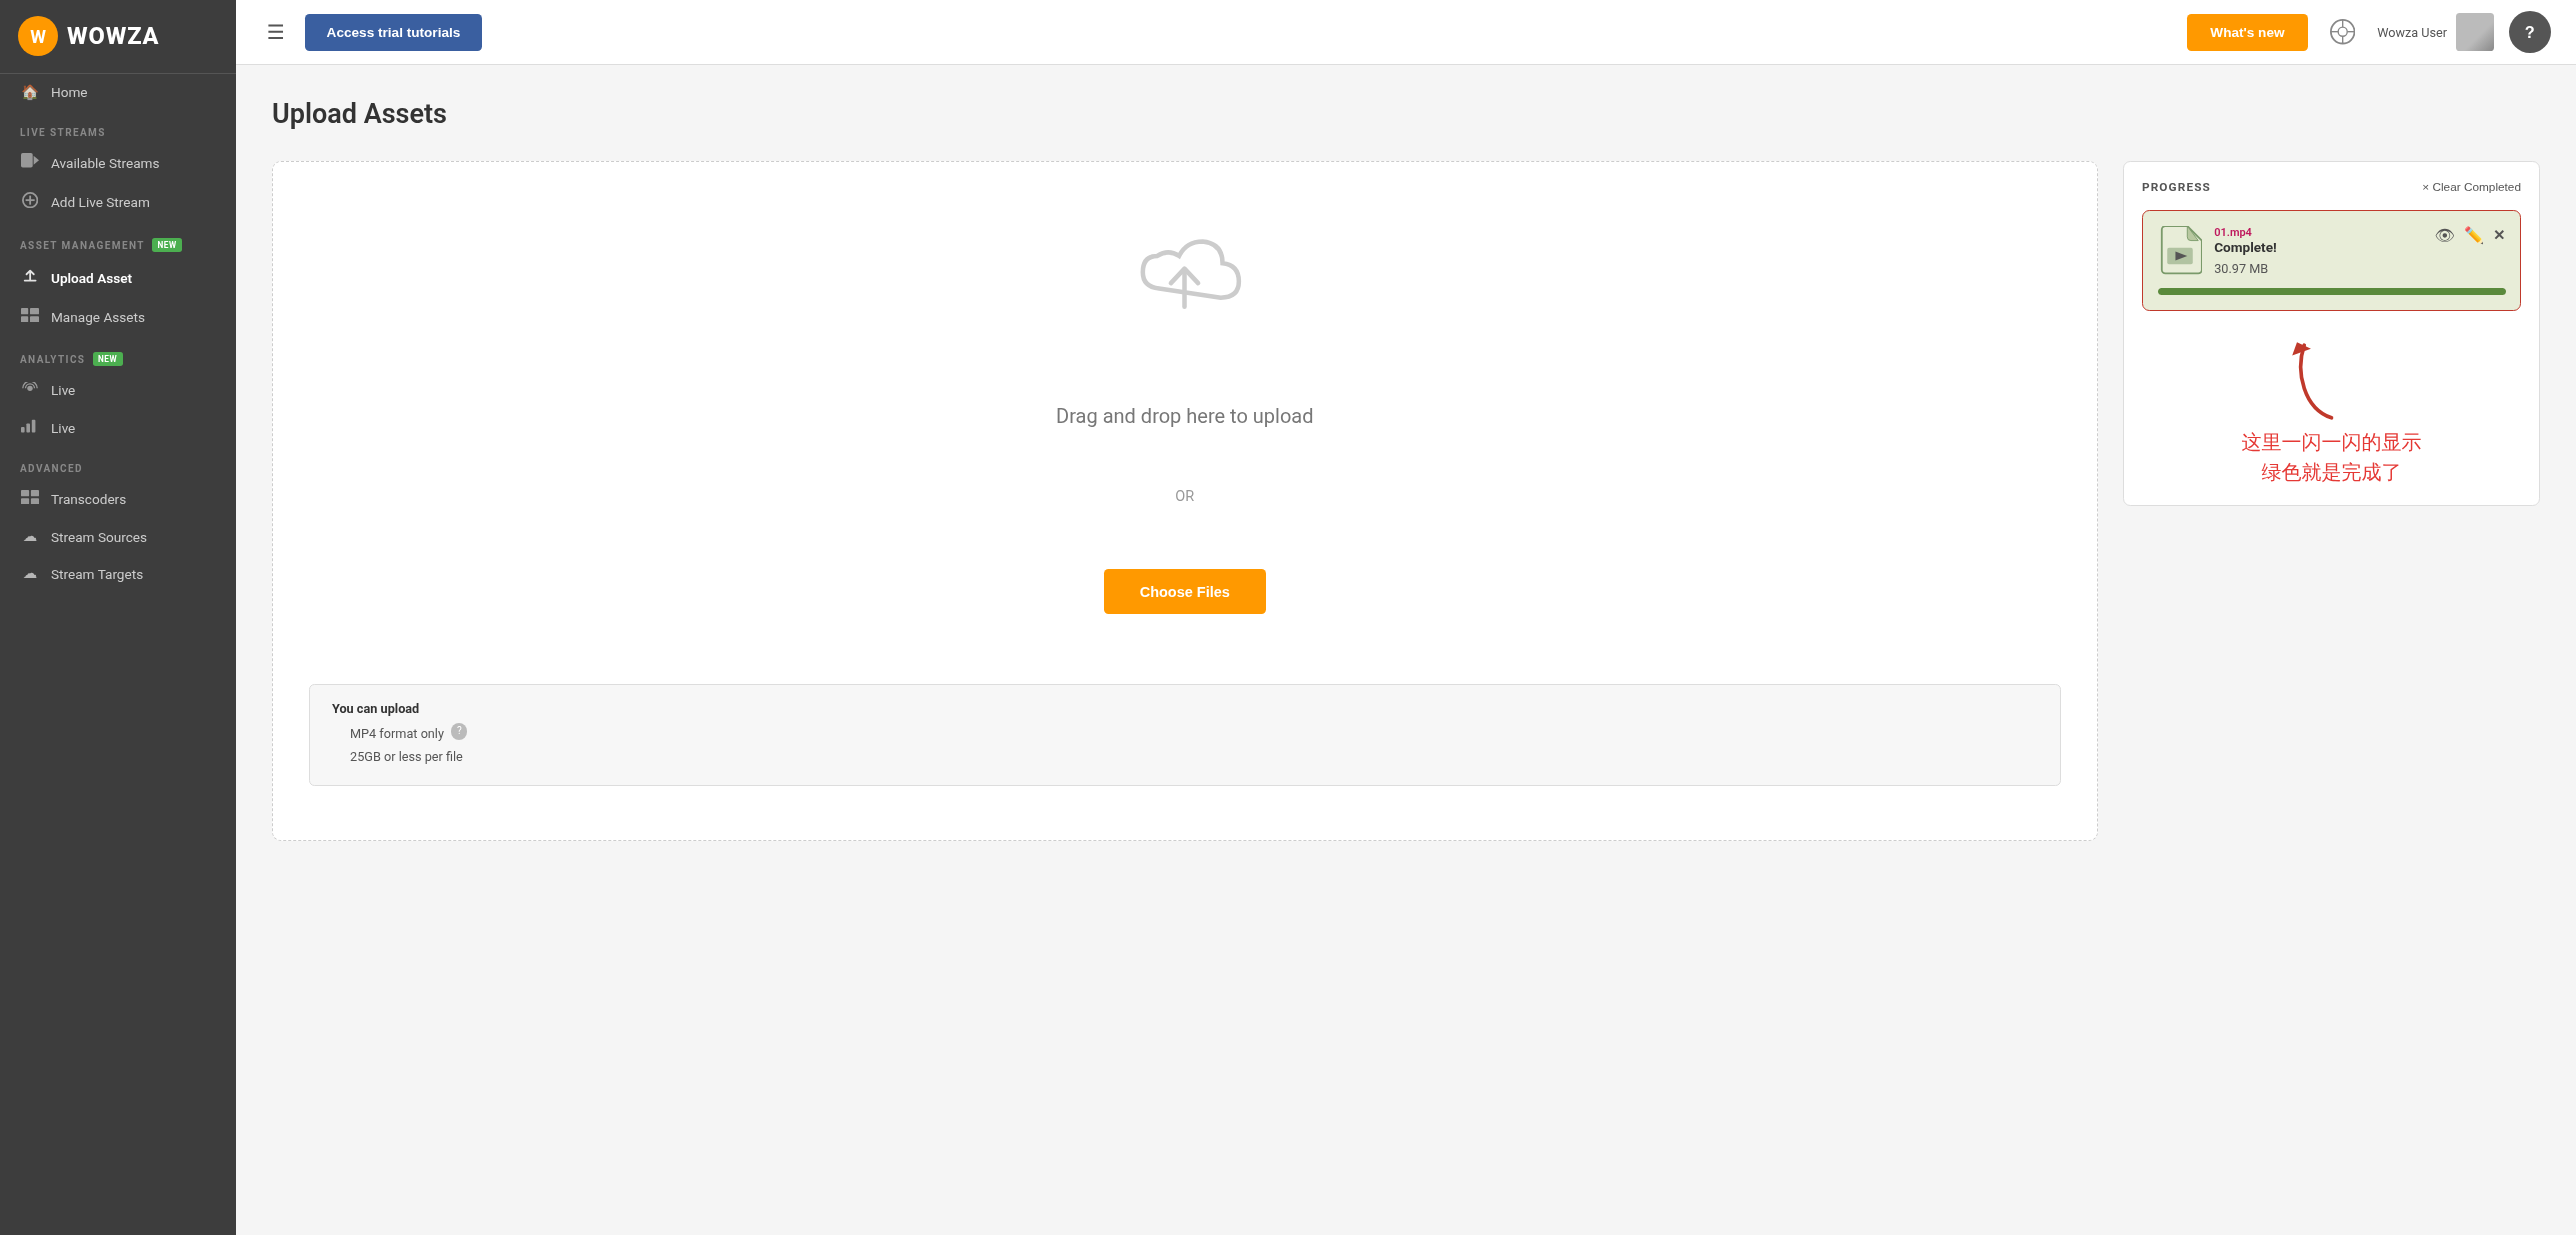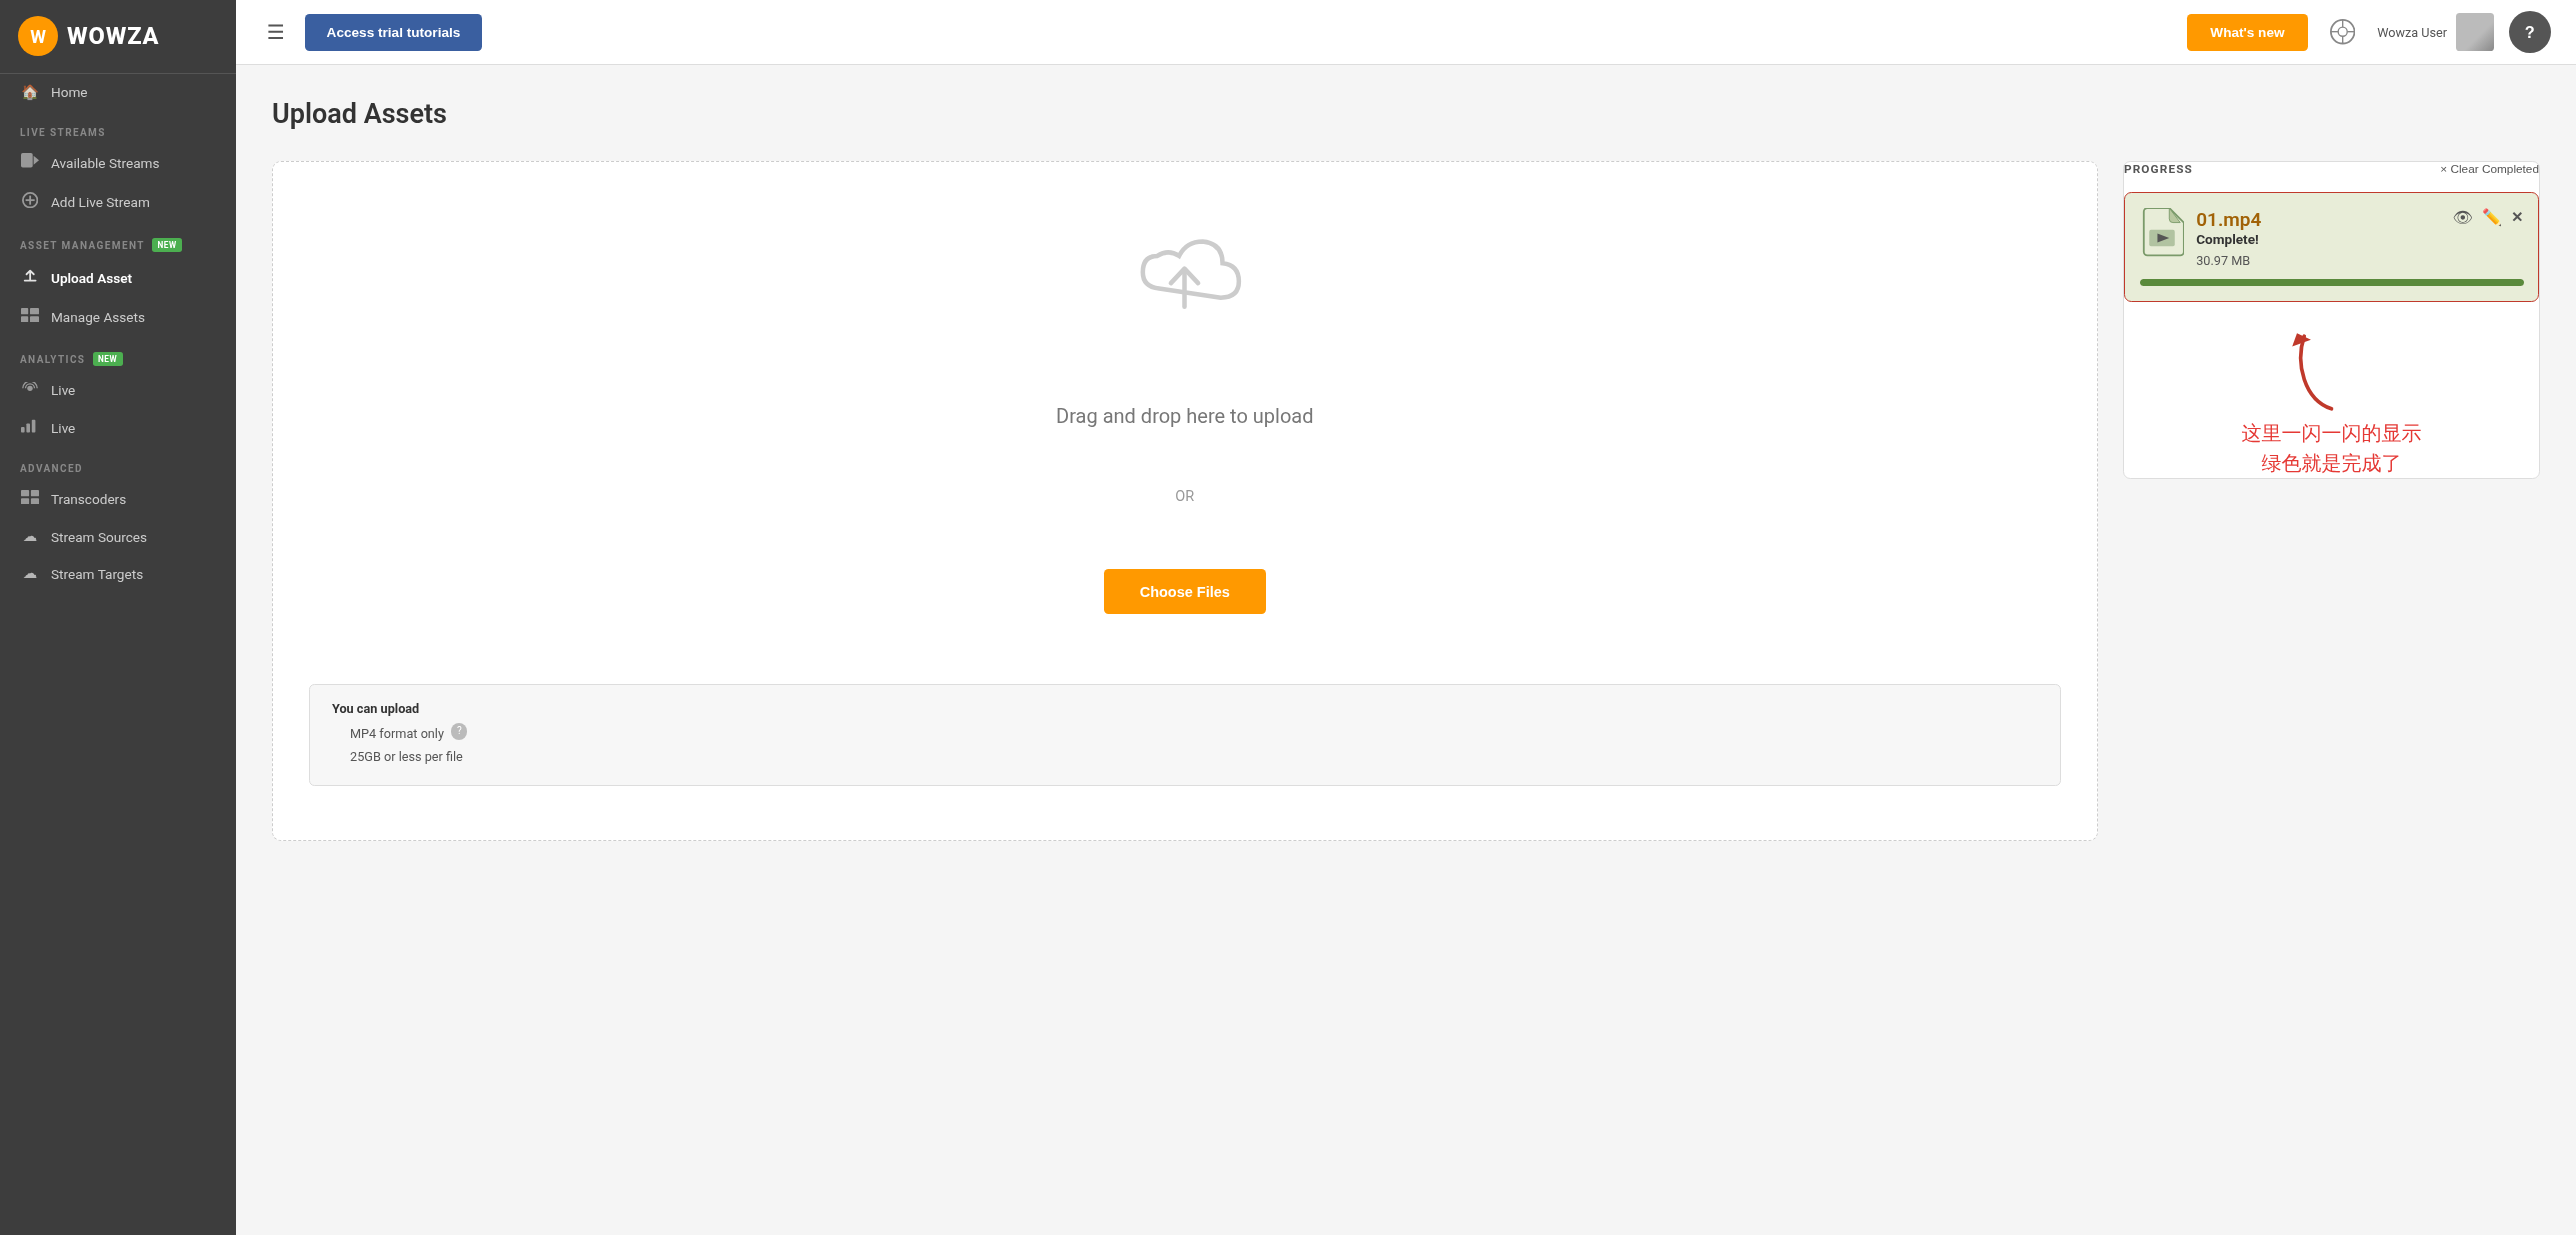--- a/index.html
+++ b/index.html
@@ -266,20 +266,21 @@
       gap: 3.6px;
     }
 
     
     .progress-panel {
       width: 417px;
       min-width: 417px;
       background: white;
       border: 0.9px solid #ddd;
       border-radius: 7.3px;
+      padding: 18px;
     }
     .progress-header {
       display: flex;
       align-items: center;
       justify-content: space-between;
       margin-bottom: 16.3px;
     }
     .progress-title {
       font-size: 11.8px;
       font-weight: 700;
@@ -312,23 +313,23 @@
     }
     .file-icon {
       width: 44px;
       height: 51px;
       flex-shrink: 0;
     }
     .progress-item-info {
       flex: 1;
     }
     .progress-item-name {
-      font-size: 19px;
+      font-size: 11px;
       font-weight: 600;
-      color: #a16207;
+      color: #be185d;
     }
     .progress-item-status {
       font-size: 13.6px;
       font-weight: 700;
       color: #333;
     }
     .progress-item-size {
       font-size: 12.7px;
       color: #555;
       margin-top: 6px;

